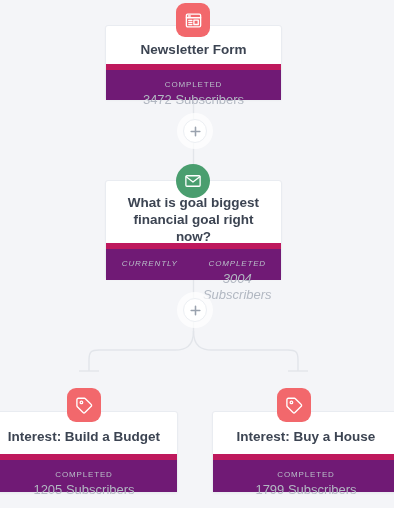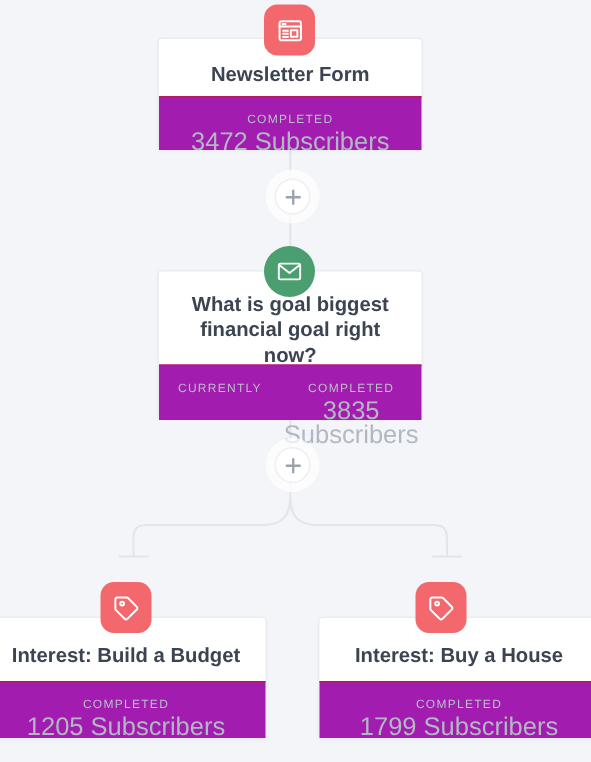--- a/index.html
+++ b/index.html
@@ -54,41 +54,41 @@
     font-weight: bold;
     line-height: 17px;
     padding: 0 10px;
     box-sizing: border-box;
     display: flex;
     align-items: center;
     justify-content: center;
     width: 100%;
   }
   .card-foot {
-    background: #a21caf;
-    border-top: 1px solid #be185d;
+    background: #701a75;
+    border-top: 6px solid #be185d;
     display: flex;
     box-sizing: border-box;
     width: 100%;
   }
   .stat {
     flex: 1 1 0;
     text-align: center;
     padding: 9px 2px 11px 2px;
     box-sizing: border-box;
   }
   .stat-label {
     font-size: 8px;
     letter-spacing: 0.85px;
     color: #b9bfc9;
     text-transform: uppercase;
     line-height: 11px;
   }
   .stat-value {
-    font-size: 17px;
+    font-size: 13px;
     color: #b2b8c2;
     line-height: 16px;
     margin-top: 2px;
   }
 
   
   .badge {
     position: absolute;
     width: 34px;
     height: 34px;
@@ -171,27 +171,27 @@
   <div class="plus" style="left:183px; top:119px;">
     <span>
       <svg width="11" height="11" viewBox="0 0 12 12">
         <path d="M6 1.3 V10.7 M1.3 6 H10.7" stroke="#9aa2ae" stroke-width="1.7" stroke-linecap="round"></path>
       </svg>
     </span>
   </div>
 
   <div class="card" style="left:105px; top:180px; width:177px; height:99px;">
     <div class="card-title" style="height:62px; padding-top:14px;">What is goal biggest financial goal right now?</div>
-    <div class="card-foot" style="height:37px;">
+    <div class="card-foot" style="height:37px;font-style:italic;">
       <div class="stat">
         <div class="stat-label">CURRENTLY</div>
       </div>
       <div class="stat">
         <div class="stat-label">COMPLETED</div>
-        <div class="stat-value">3835 Subscribers</div>
+        <div class="stat-value">3004 Subscribers</div>
       </div>
     </div>
   </div>
 
   <div class="badge circle" style="left:176px; top:164px;">
     <span>
       <svg width="18" height="18" viewBox="0 0 24 24" fill="none" stroke="#ffffff" stroke-width="1.7" stroke-linecap="round" stroke-linejoin="round">
         <rect x="2.5" y="5" width="19" height="14" rx="1.4"></rect>
         <path d="M2.9 6.2 L12 13.4 L21.1 6.2"></path>
       </svg>

